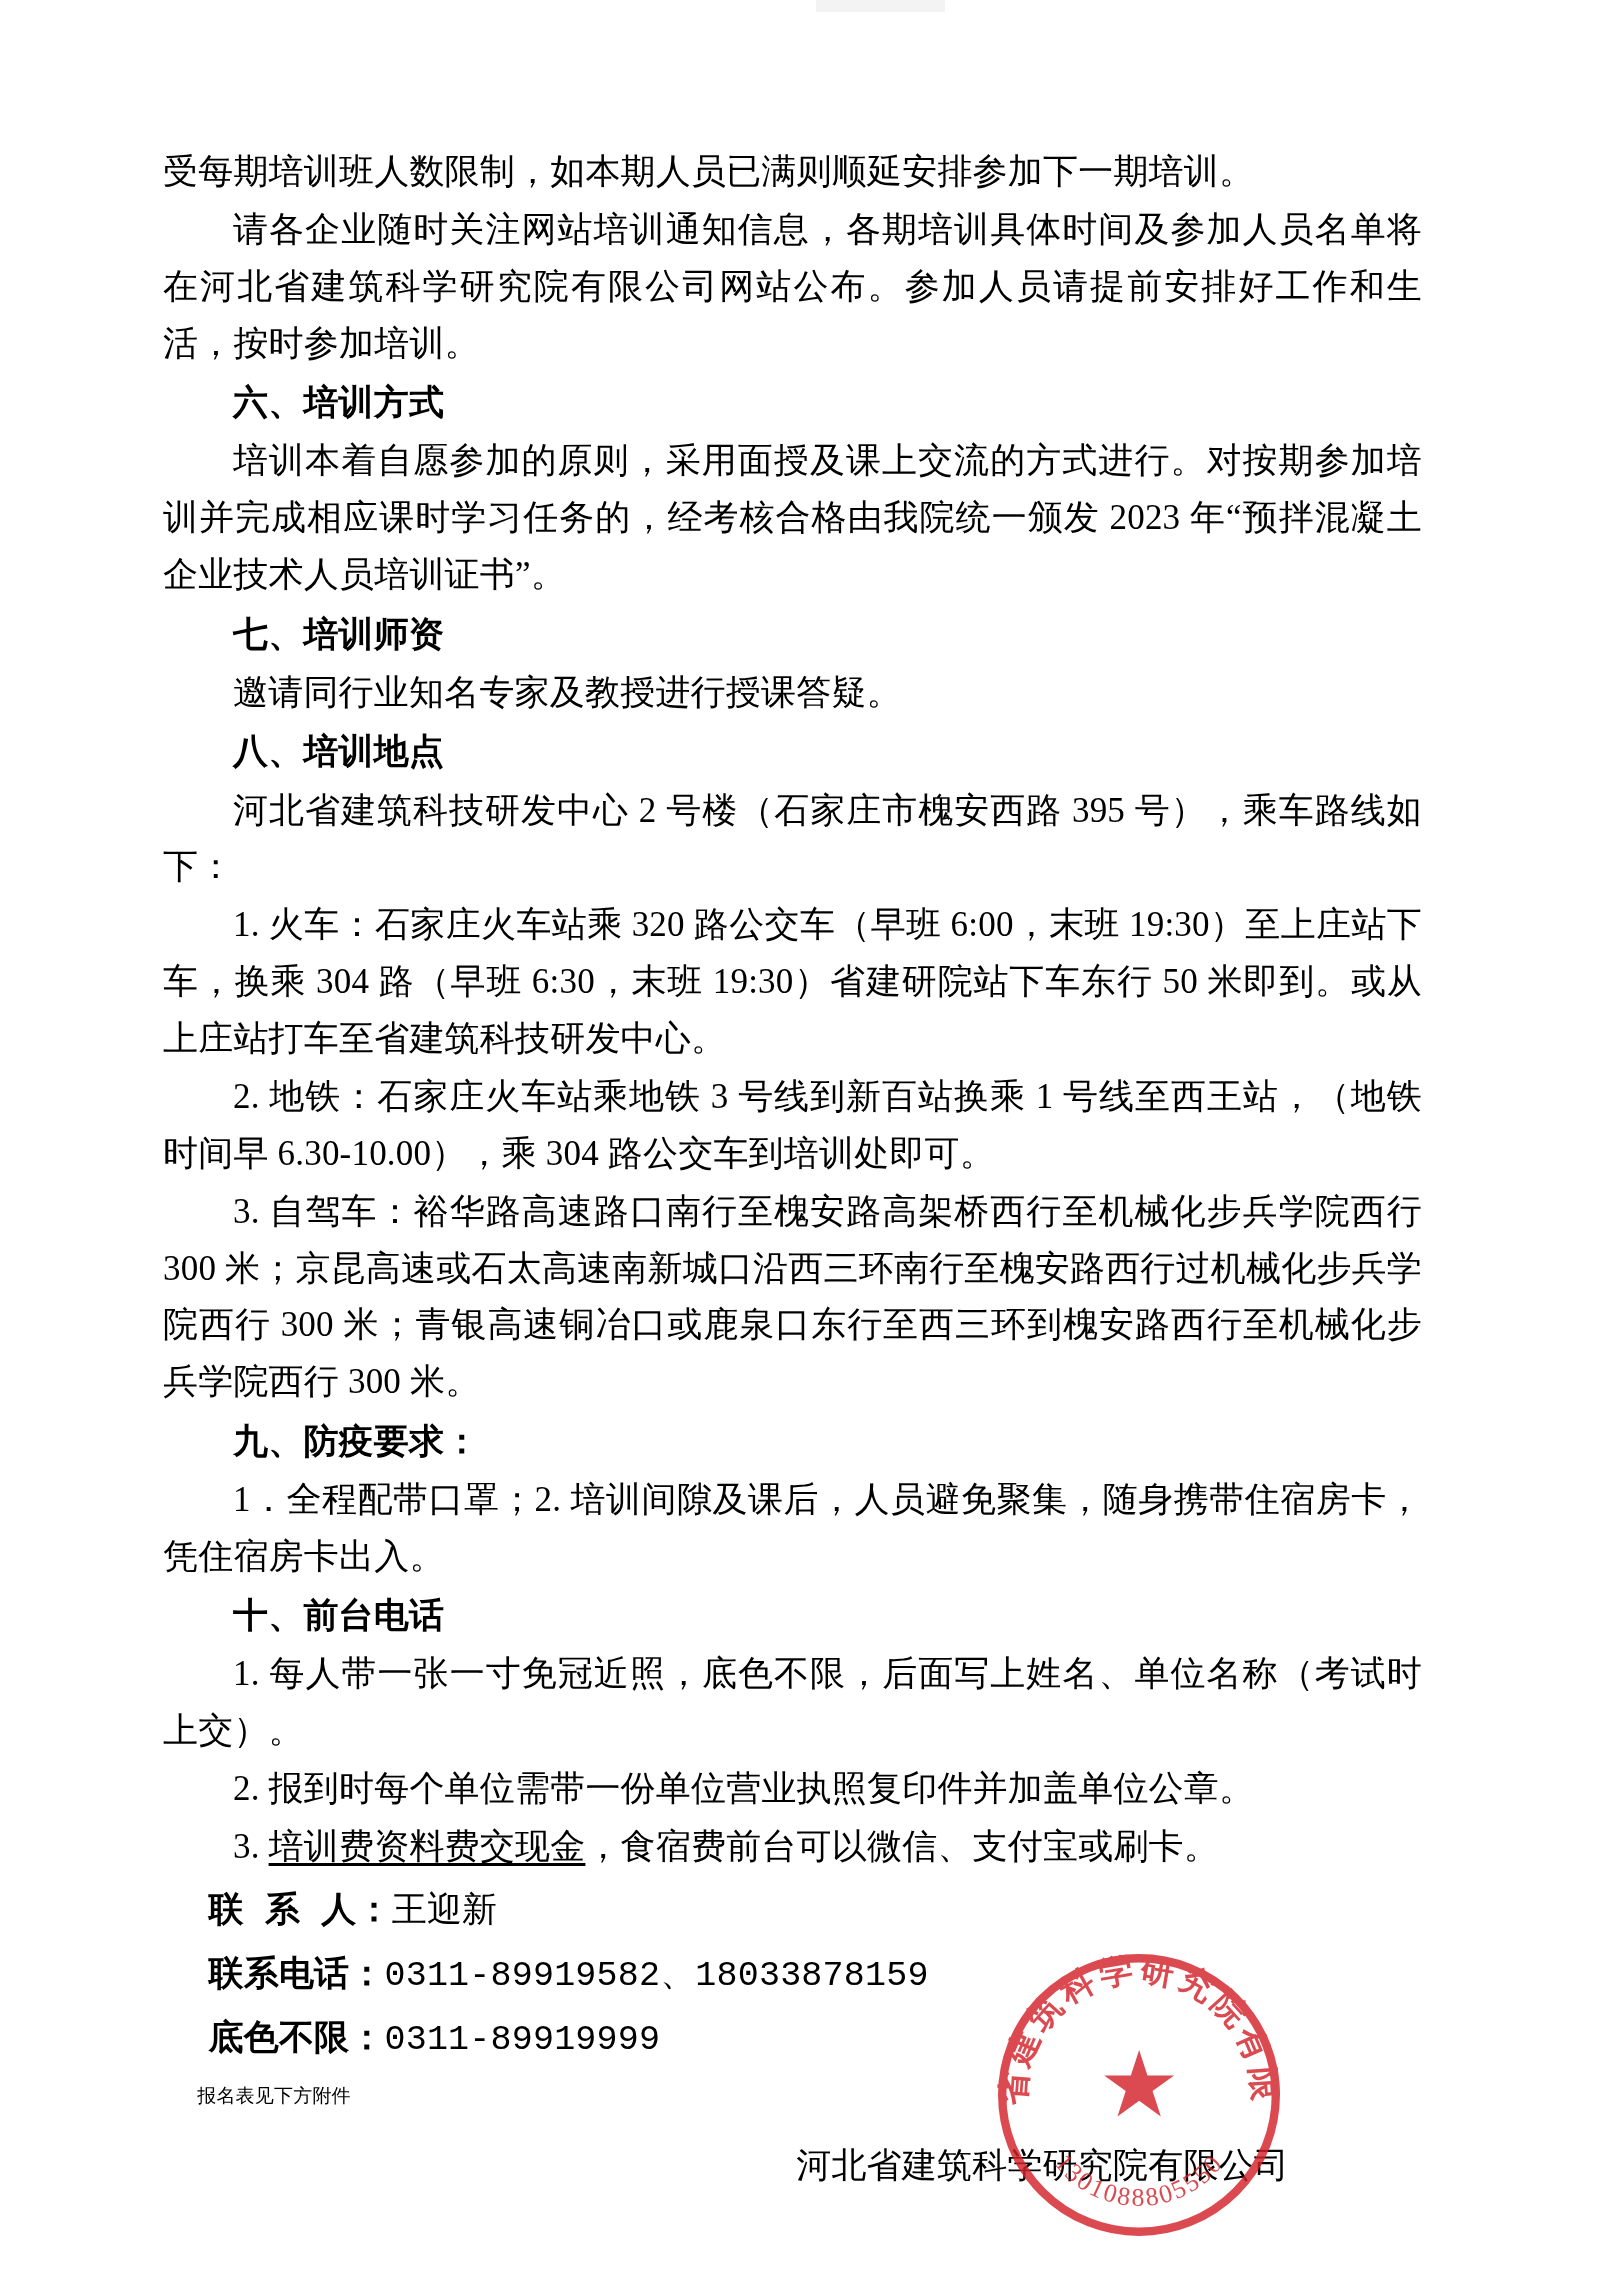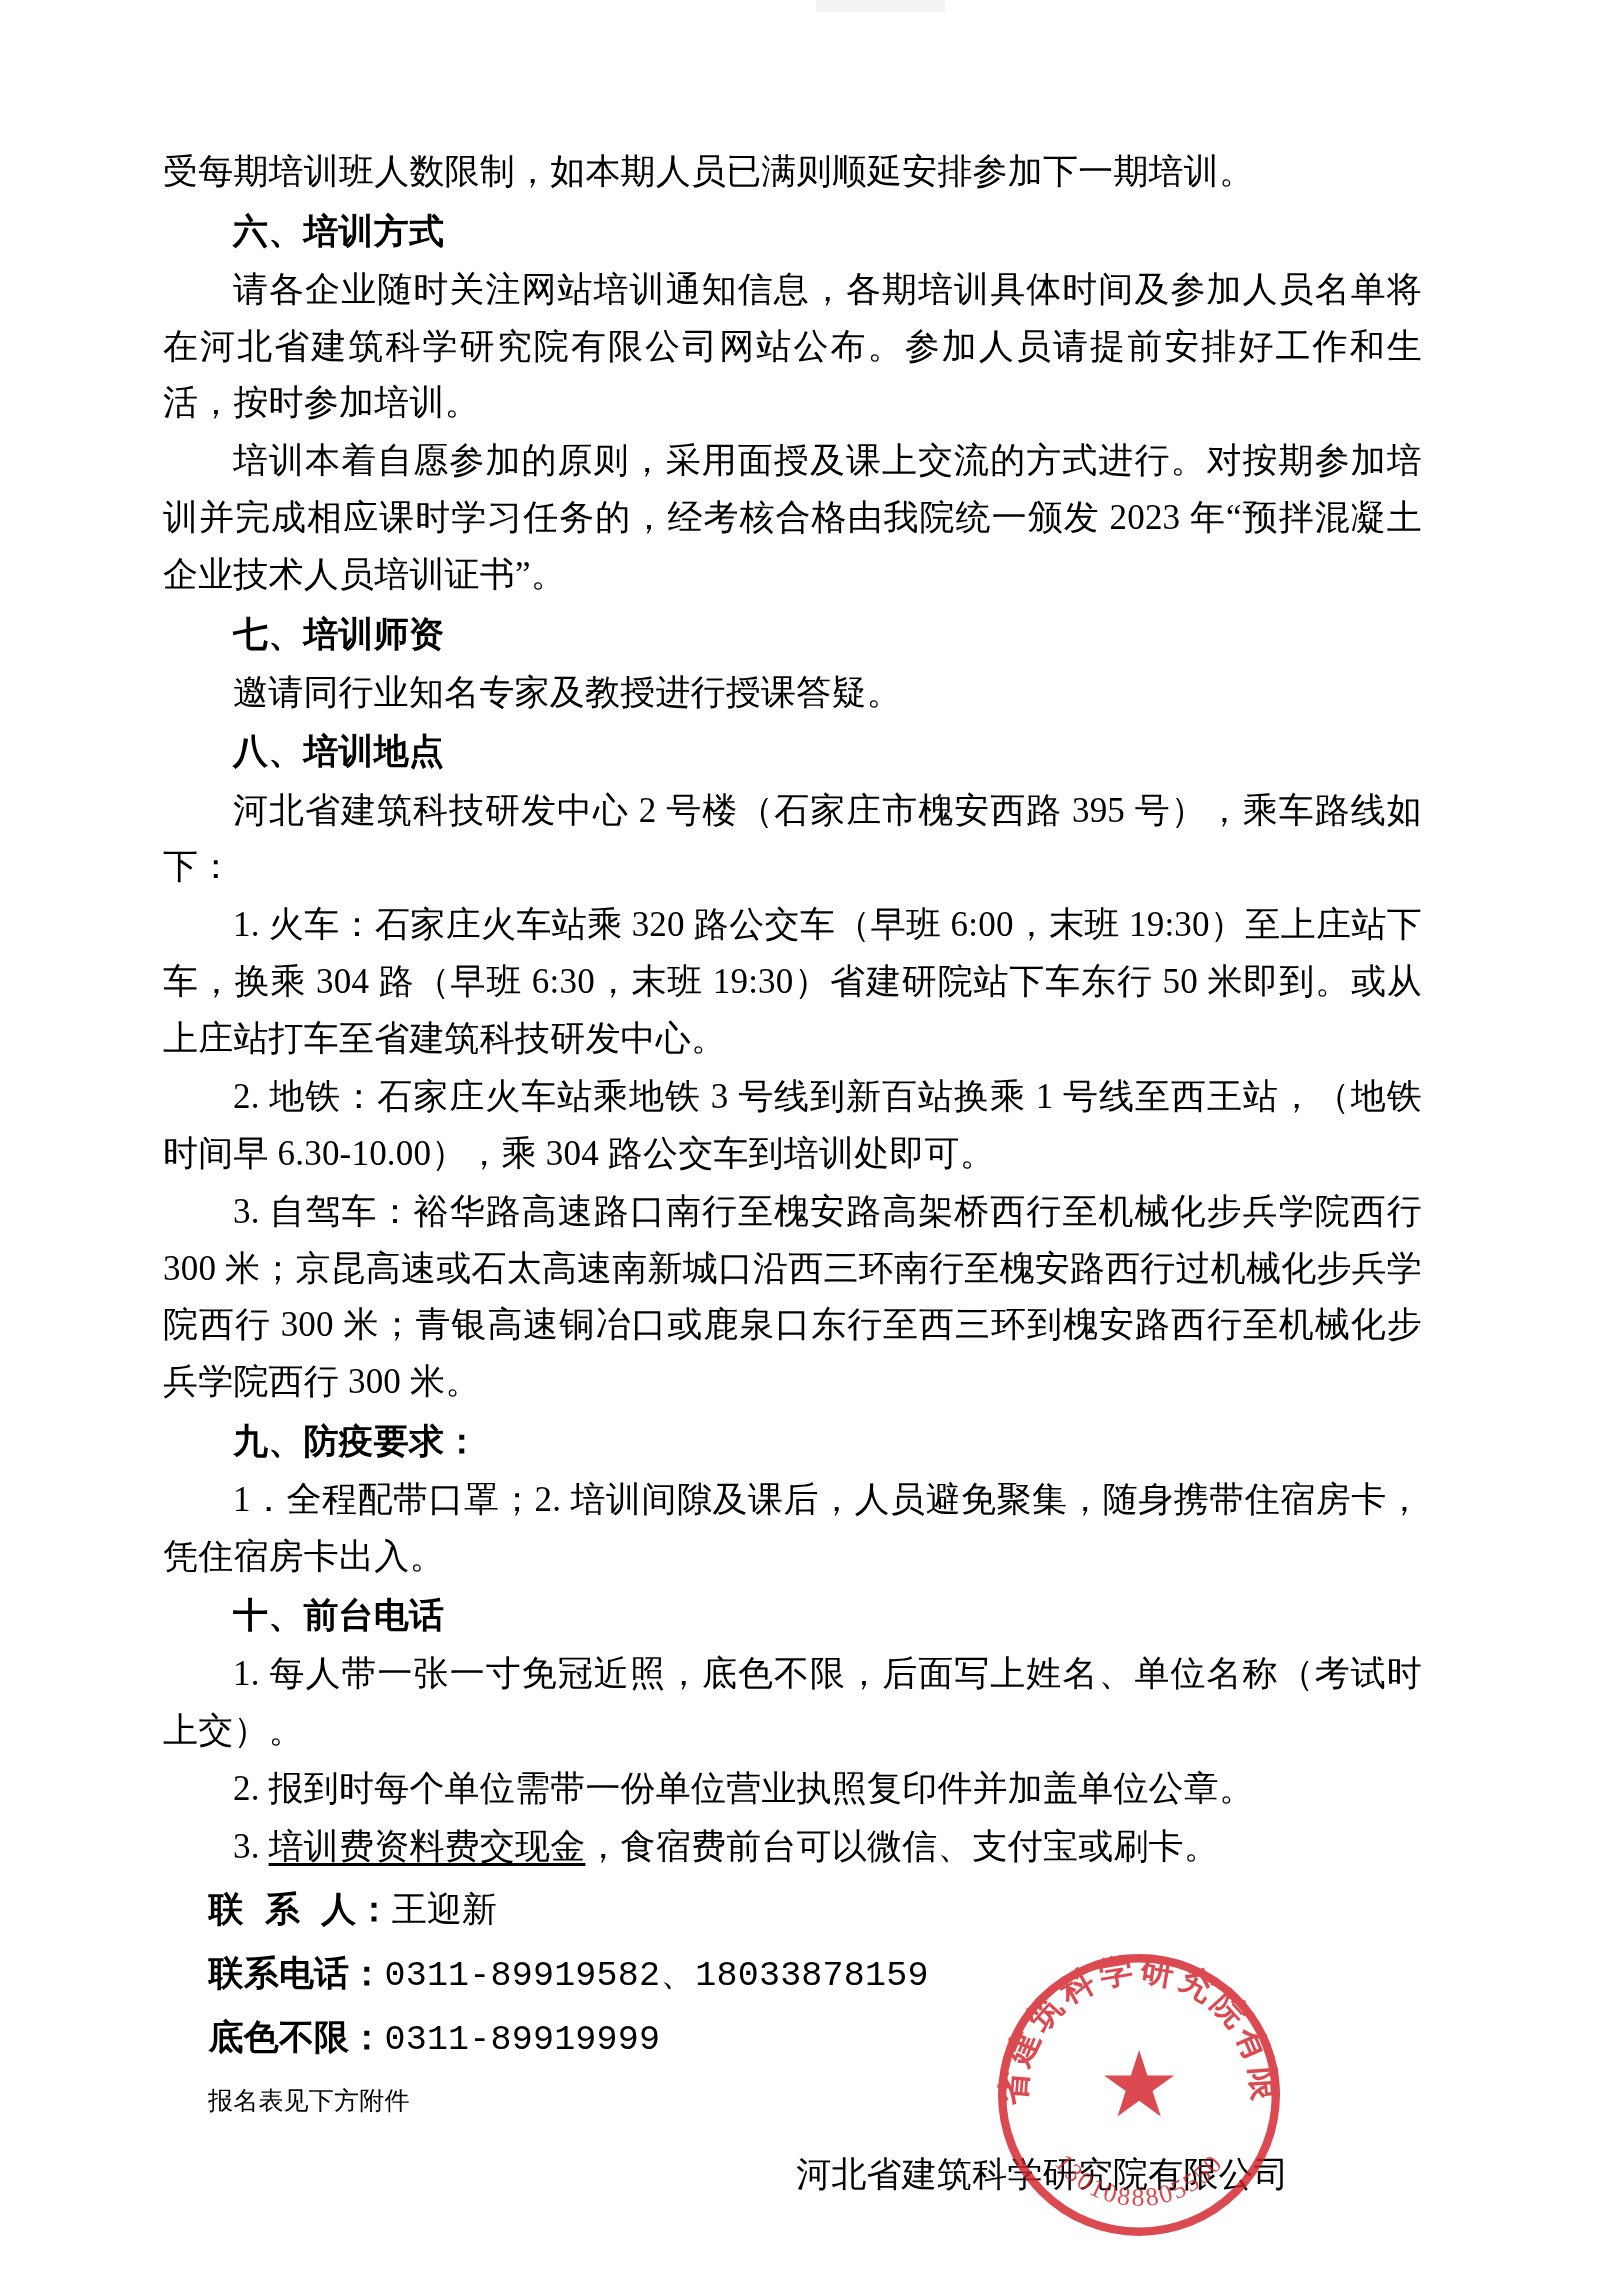--- a/index.html
+++ b/index.html
@@ -53,21 +53,21 @@
     margin: 0 0 7.6px 0;
     font-weight: bold;
     font-family: Liberation Mono, monospace;
   }
   p.contact-line .val {
     font-weight: normal;
   }
   .attach-note {
     margin: 13.7px 0 0 0;
     text-indent: 1.8em;
-    font-size: 25px;
+    font-size: 19px;
     line-height: 1.4;
   }
   .signature {
     margin-top: 30px;
     text-align: right;
     padding-right: 133px;
     font-size: 35px;
     line-height: 1.55;
     position: relative;
     z-index: 1;
@@ -105,23 +105,23 @@
 </head>
 <body>
 
 <div class="page">
 
   <div class="top-artifact"></div>
 
   <div class="doc-body">
 
     <p class="para">受每期培训班人数限制，如本期人员已满则顺延安排参加下一期培训。</p>
+    <p class="para indent">请各企业随时关注网站培训通知信息，各期培训具体时间及参加人员名单将在河北省建筑科学研究院有限公司网站公布。参加人员请提前安排好工作和生活，按时参加培训。</p>
+
     <p class="para heading">六、培训方式</p>
-
-    <p class="para indent">请各企业随时关注网站培训通知信息，各期培训具体时间及参加人员名单将在河北省建筑科学研究院有限公司网站公布。参加人员请提前安排好工作和生活，按时参加培训。</p>
     <p class="para indent">培训本着自愿参加的原则，采用面授及课上交流的方式进行。对按期参加培训并完成相应课时学习任务的，经考核合格由我院统一颁发 2023 年“预拌混凝土企业技术人员培训证书”。</p>
 
     <p class="para heading">七、培训师资</p>
     <p class="para indent">邀请同行业知名专家及教授进行授课答疑。</p>
 
     <p class="para heading">八、培训地点</p>
     <p class="para indent">河北省建筑科技研发中心 2 号楼（石家庄市槐安西路 395 号），乘车路线如下：</p>
     <p class="para indent">1. 火车：石家庄火车站乘 320 路公交车（早班 6:00，末班 19:30）至上庄站下车，换乘 304 路（早班 6:30，末班 19:30）省建研院站下车东行 50 米即到。或从上庄站打车至省建筑科技研发中心。</p>
     <p class="para indent">2. 地铁：石家庄火车站乘地铁 3 号线到新百站换乘 1 号线至西王站，（地铁时间早 6.30-10.00），乘 304 路公交车到培训处即可。</p>
     <p class="para indent">3. 自驾车：裕华路高速路口南行至槐安路高架桥西行至机械化步兵学院西行 300 米；京昆高速或石太高速南新城口沿西三环南行至槐安路西行过机械化步兵学院西行 300 米；青银高速铜冶口或鹿泉口东行至西三环到槐安路西行至机械化步兵学院西行 300 米。</p>

